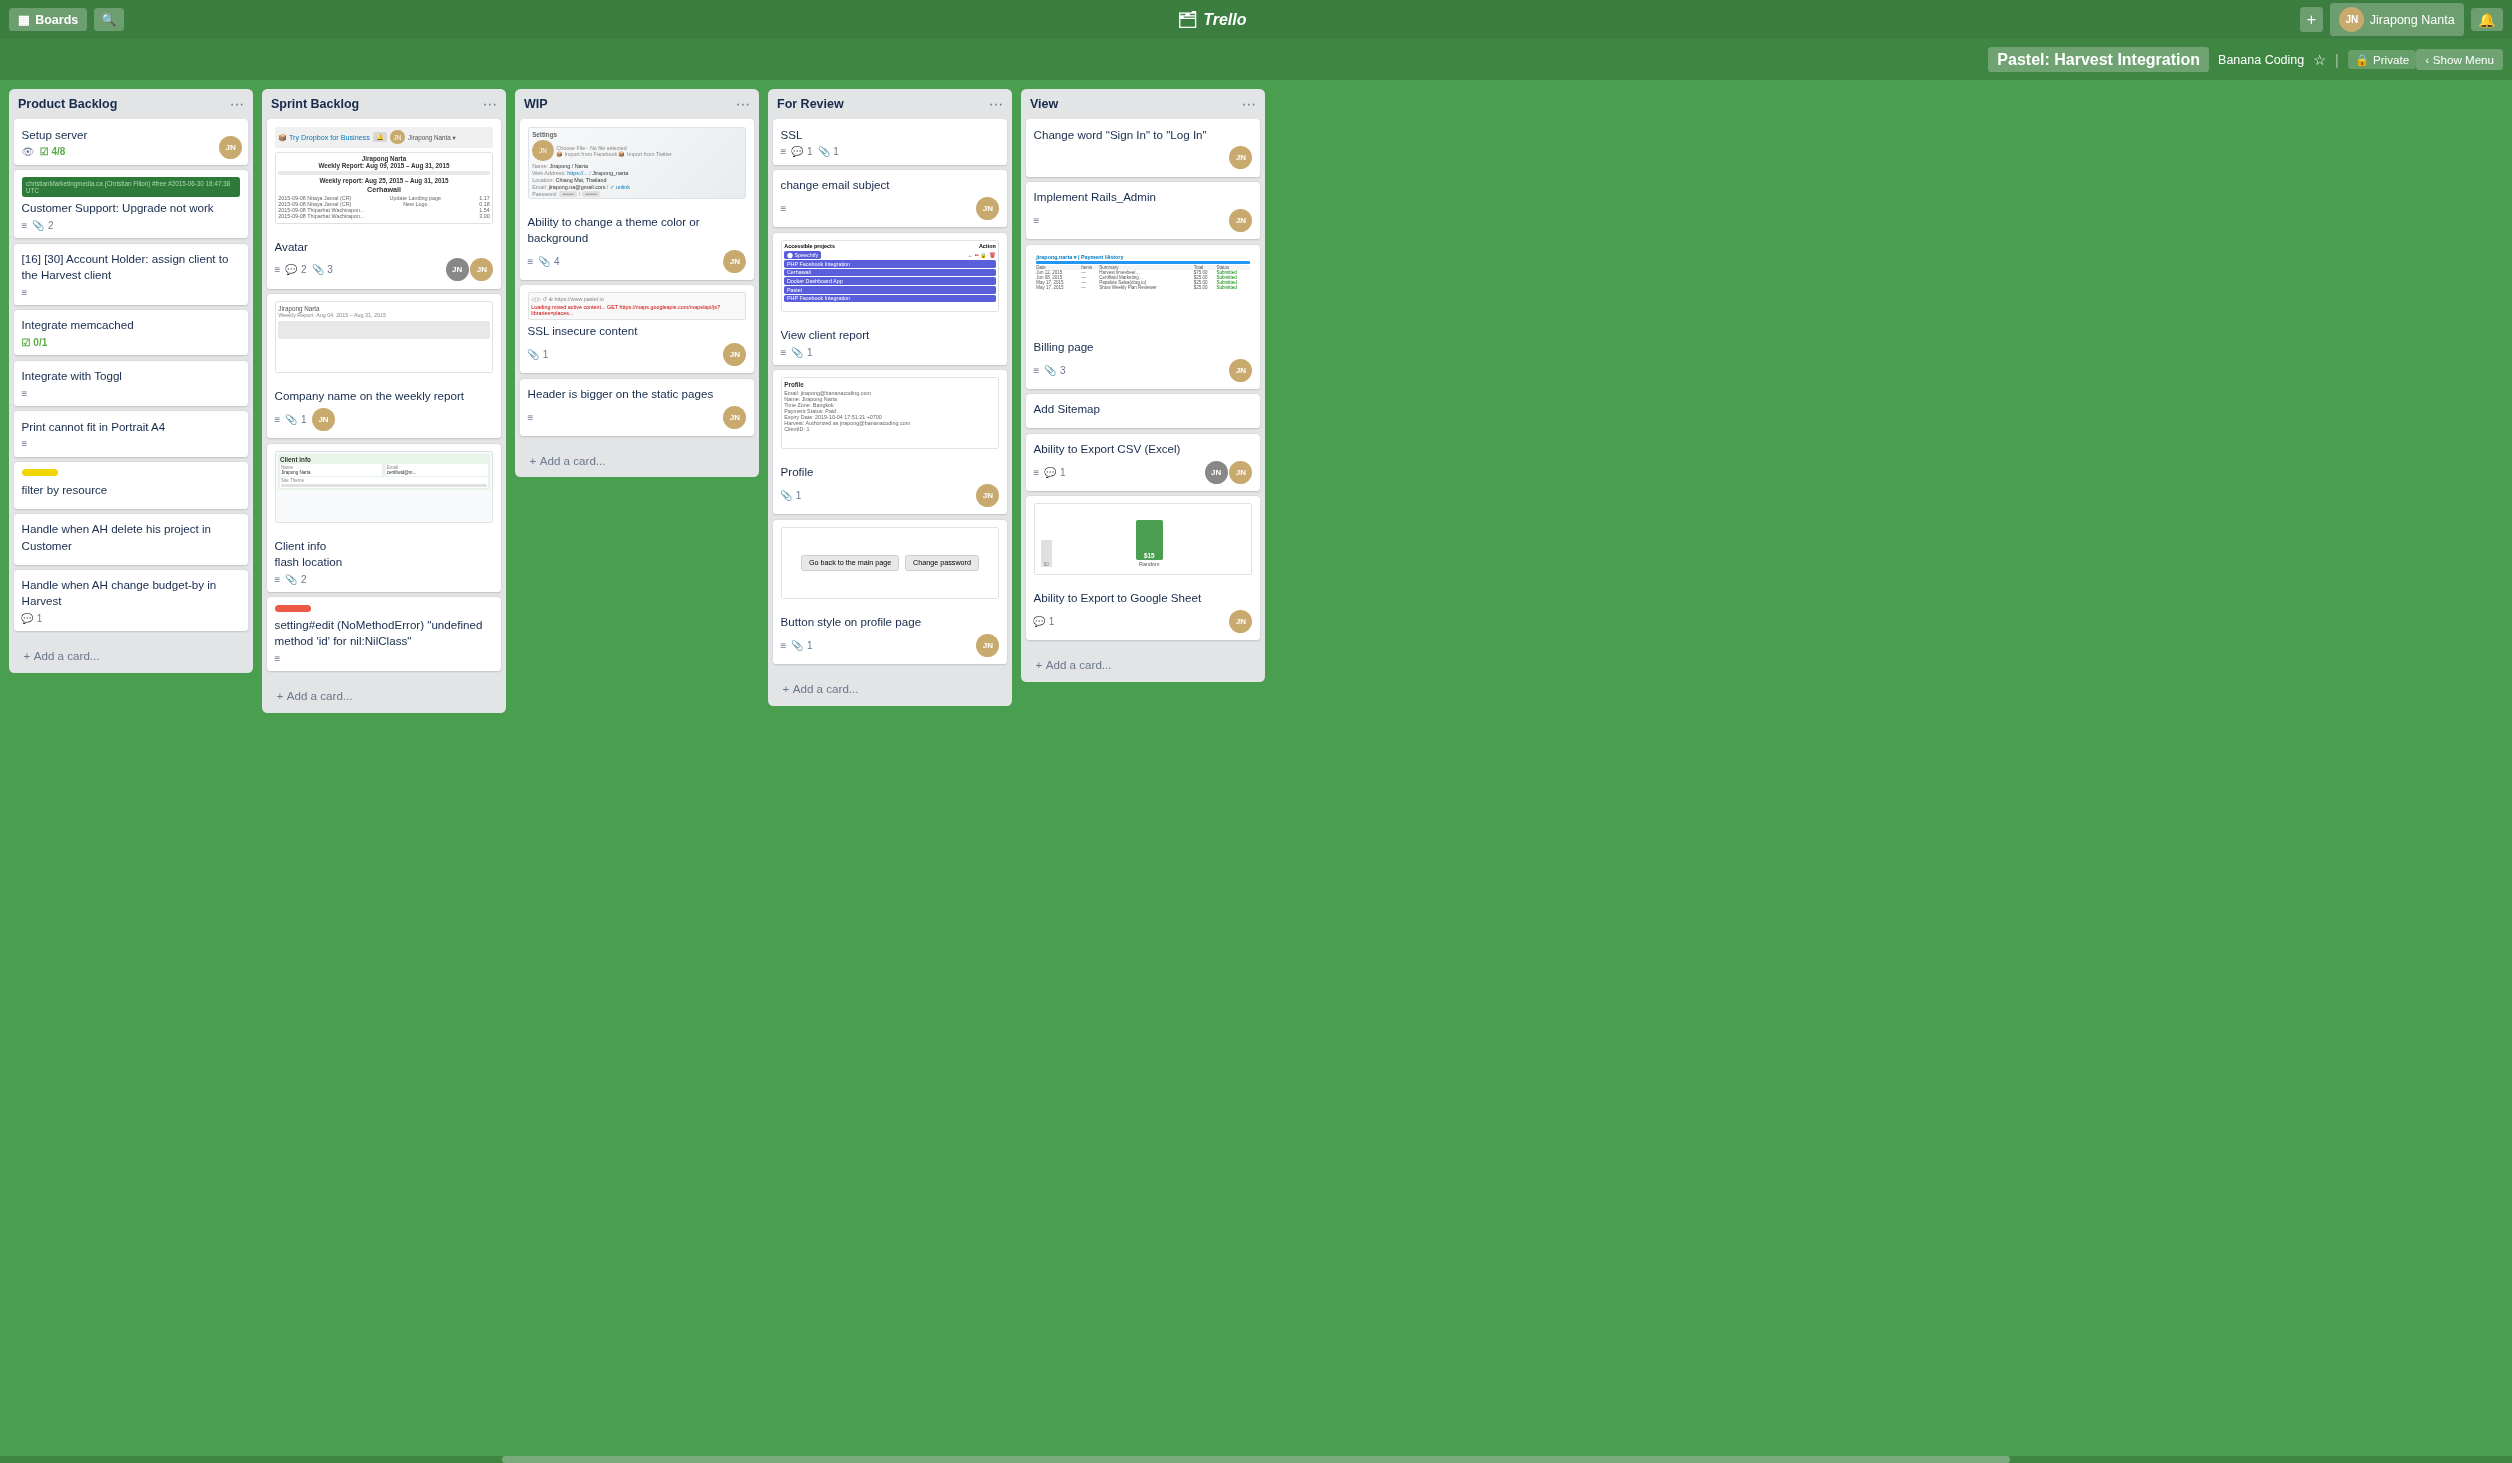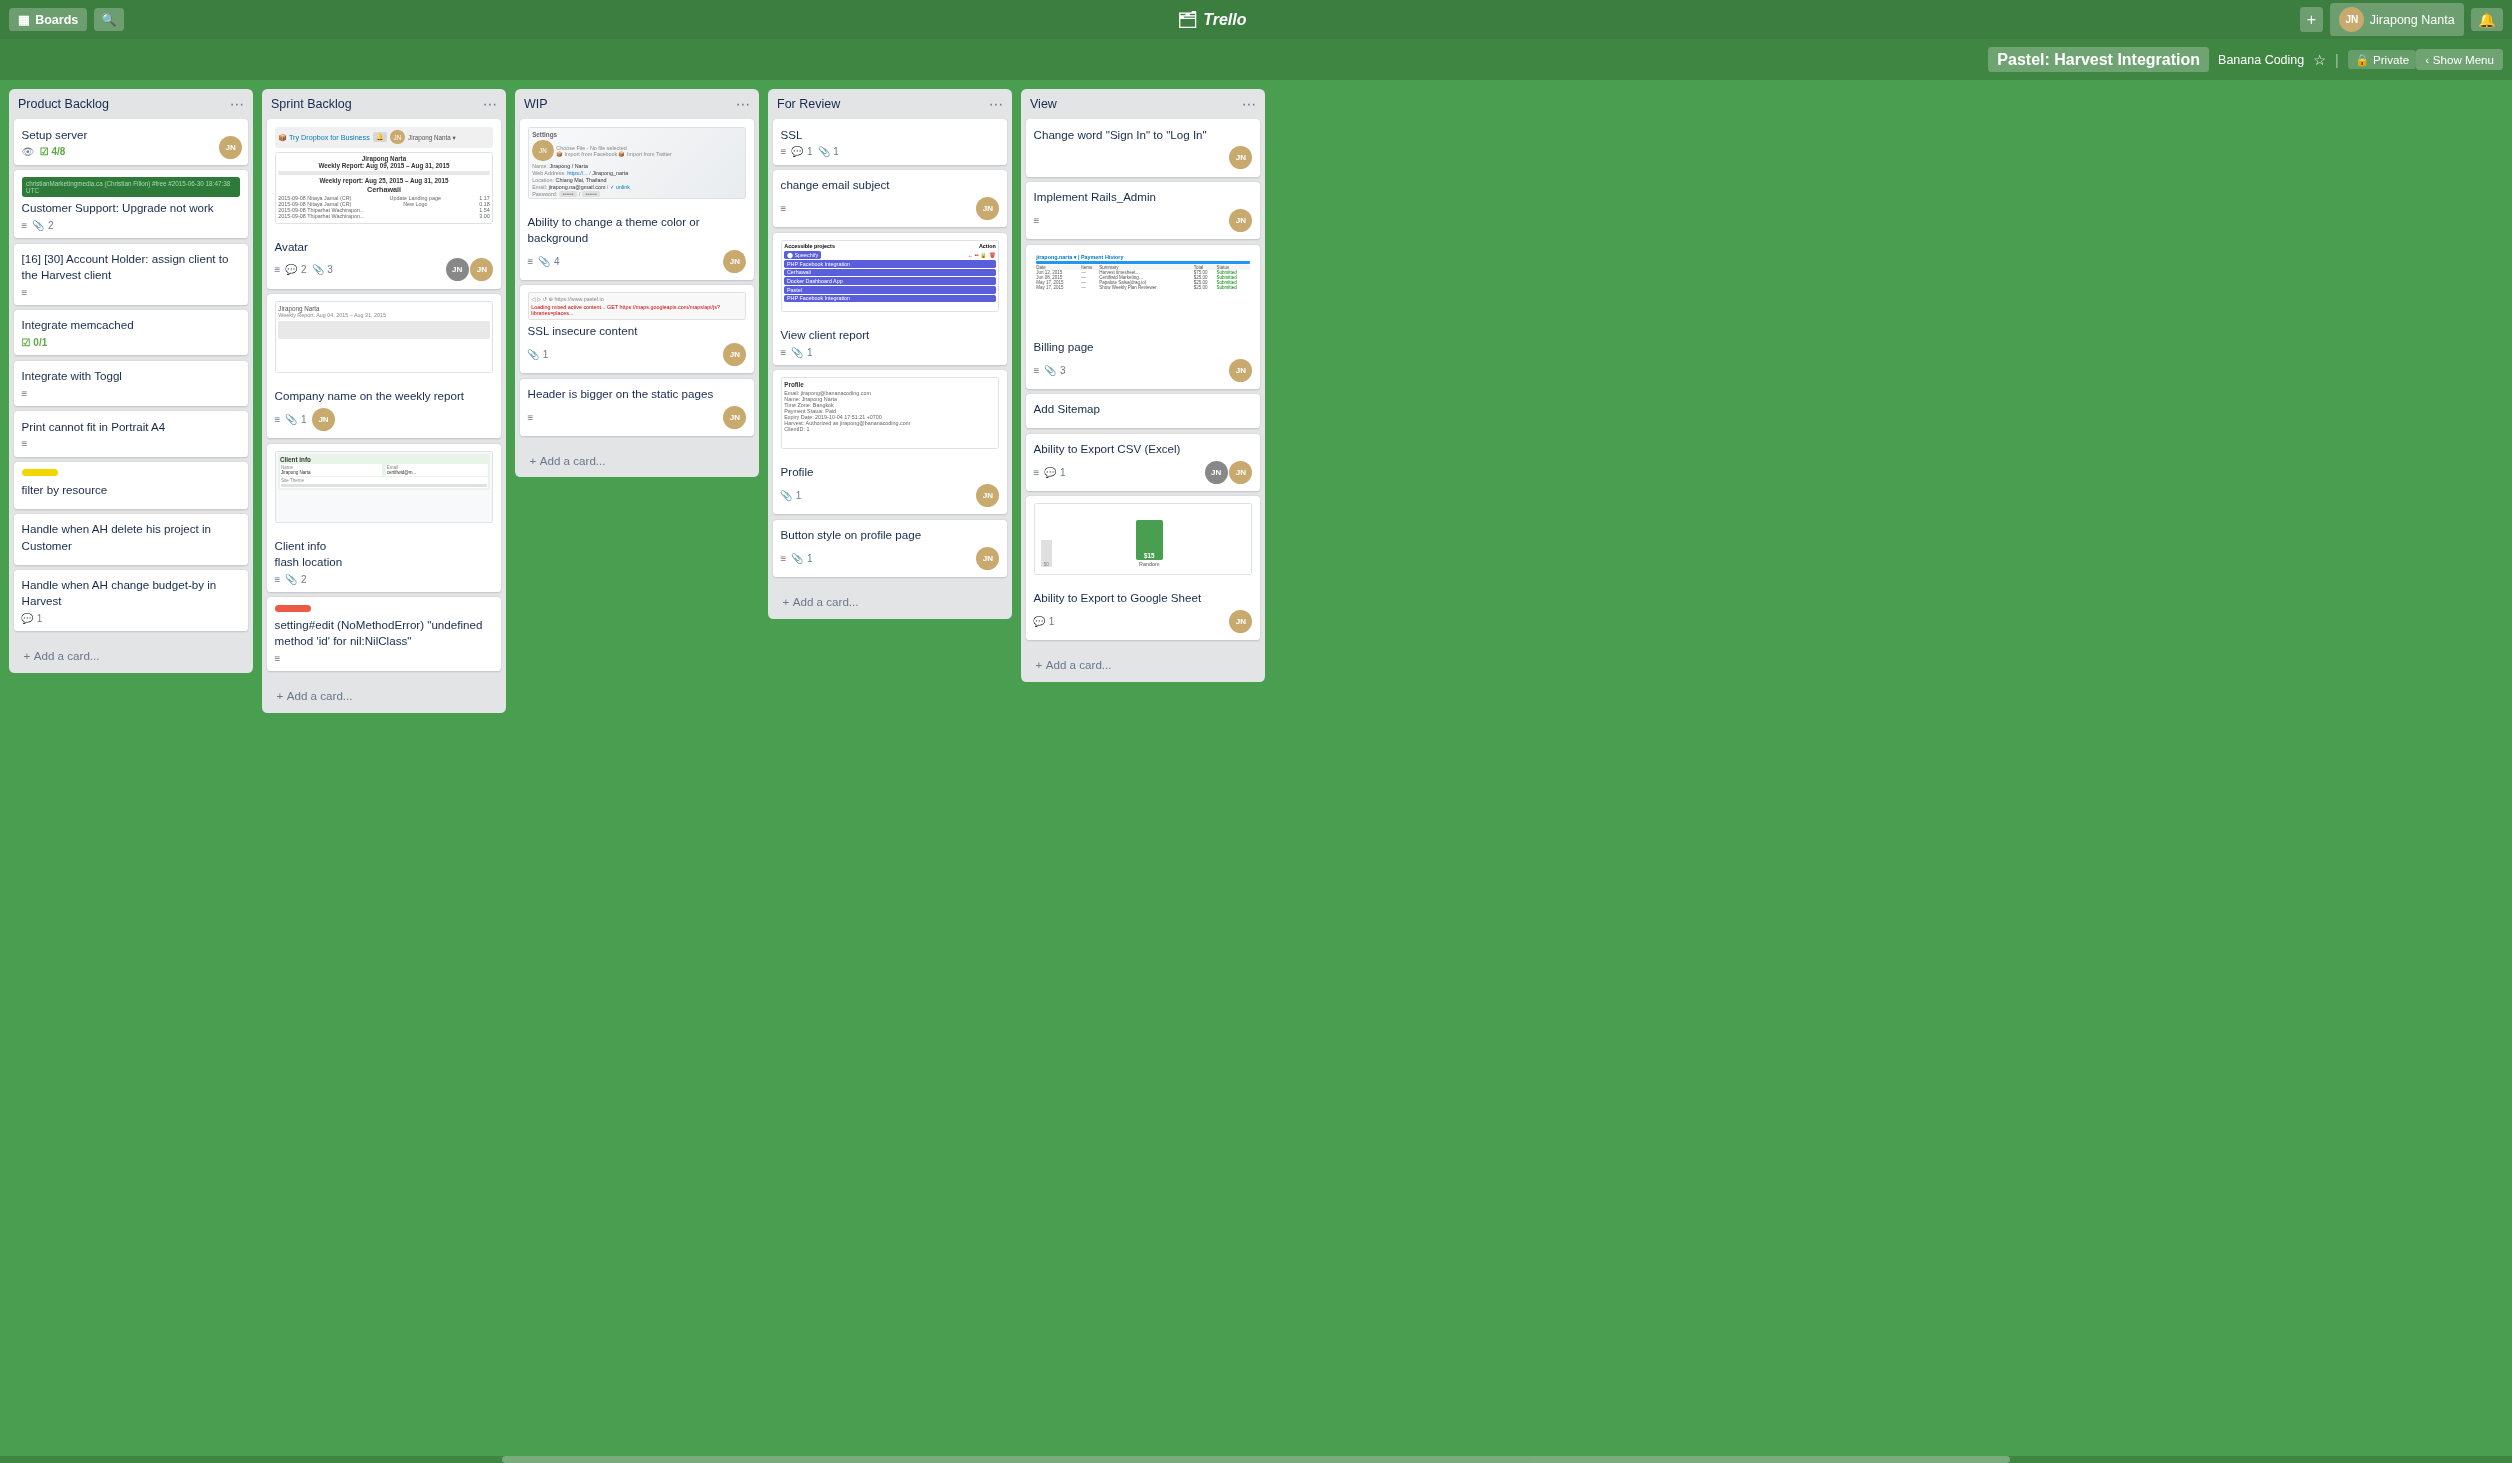--- a/index.html
+++ b/index.html
@@ -111,21 +111,21 @@
       max-height: calc(100vh - 99px);
       display: flex;
       flex-direction: column;
     }
     .list-header {
       padding: 7.2px 9px;
       display: flex;
       align-items: center;
       justify-content: space-between;
     }
-    .list-title { font-weight: 400; font-size: 12.5px; color: #172b4d; }
+    .list-title { font-weight: 700; font-size: 12.5px; color: #172b4d; }
     .list-menu-btn { background: none; border: none; cursor: pointer; color: #6b778c; font-size: 14.3px; }
     .list-cards {
       padding: 0 5.4px 5.4px;
       overflow-y: auto;
       flex: 1;
     }
     .add-card-btn {
       padding: 5.4px 9px;
       color: #6b778c;
       cursor: pointer;
@@ -592,20 +592,26 @@
           </div>
         </div>
         <div class="card-title">Profile</div>
         <div class="card-footer">
           <span class="card-badge">📎 1</span>
           <div class="card-avatar" style="position:static;margin-left:auto;">JN</div>
         </div>
       </div>
 
       <div class="card">
+        <div class="card-thumb">
+          <div style="background:#fff;border:0.9px solid #dee2e6;padding:3.6px;height:100%;display:flex;align-items:center;justify-content:center;gap:5.4px;">
+            <div style="background:#e8e8e8;border-radius:2.7px;padding:2.7px 7.2px;font-size:7.2px;border:0.9px solid #ccc;cursor:pointer;">Go back to the main page</div>
+            <div style="background:#e8e8e8;border-radius:2.7px;padding:2.7px 7.2px;font-size:7.2px;border:0.9px solid #ccc;cursor:pointer;">Change password</div>
+          </div>
+        </div>
         <div class="card-title">Button style on profile page</div>
         <div class="card-footer">
           <span class="card-badge">≡</span>
           <span class="card-badge">📎 1</span>
           <div class="card-avatar" style="position:static;margin-left:auto;">JN</div>
         </div>
       </div>
 
     </div>
     <div class="add-card-btn">

